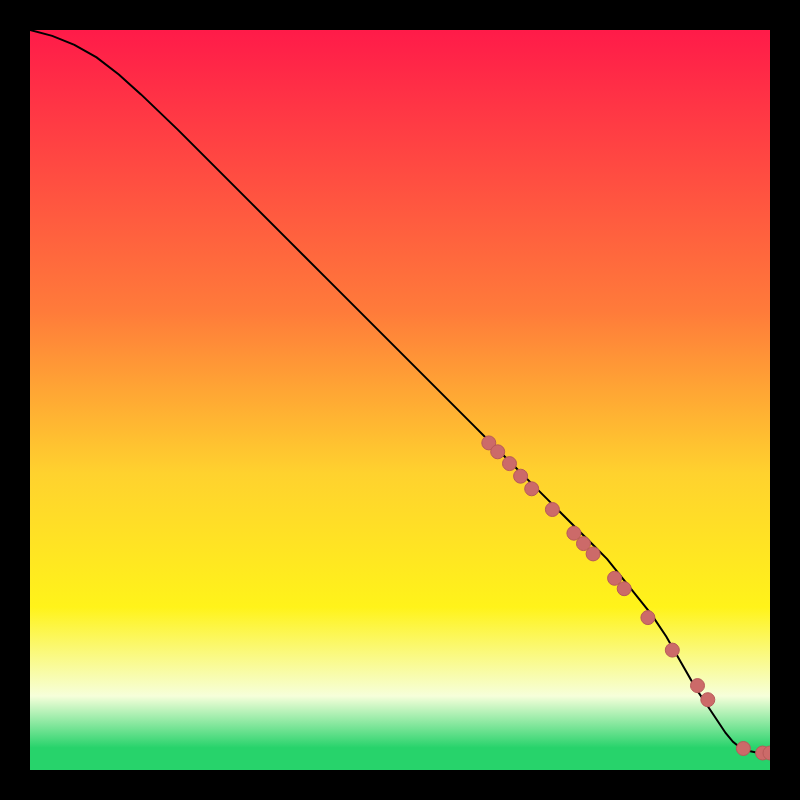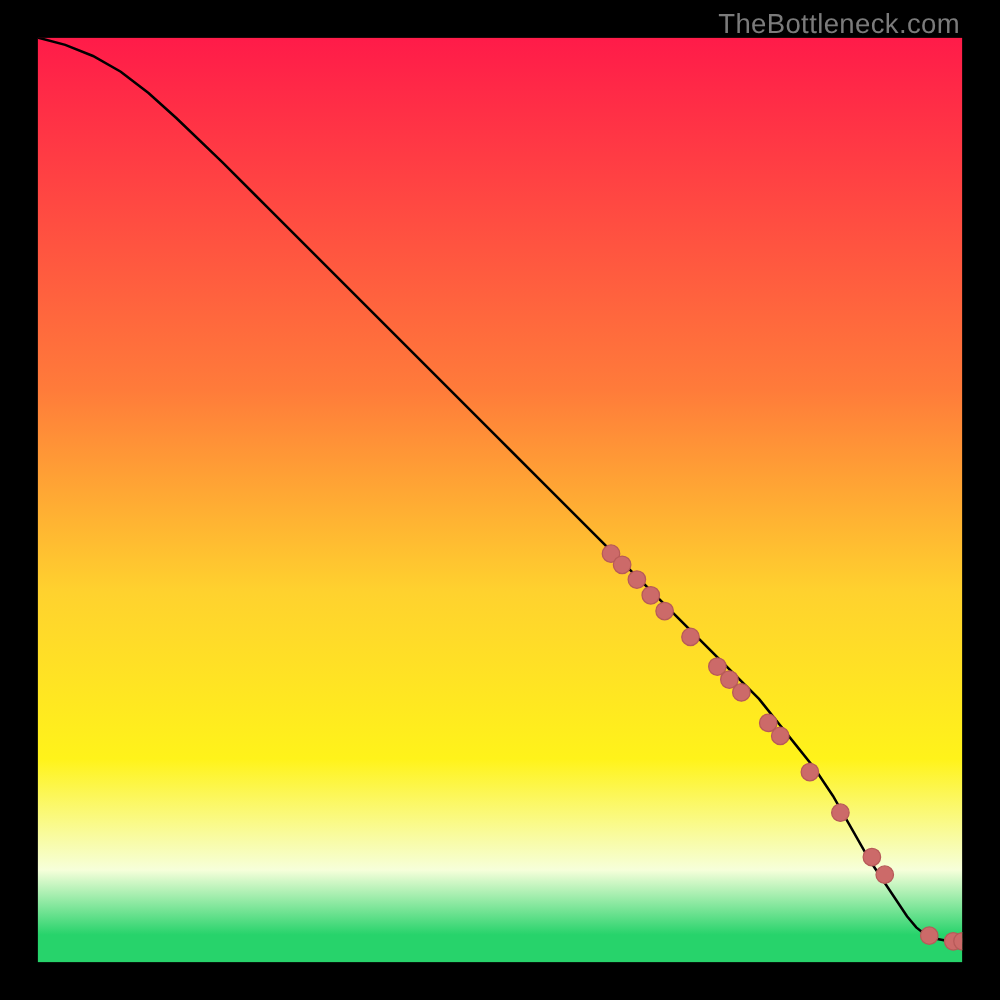--- a/index.html
+++ b/index.html
@@ -44,21 +44,20 @@
     font-size: 22px;
     color: #7b7b7b;
     letter-spacing: 0.3px;
   }
 </style>
 </head>
 <body>
 
 <div class="stage">
 
-  <div class="watermark">TheBottleneck.com</div>
 
   <div class="plot">
 
     <svg class="gradient" width="740" height="740" viewBox="0 0 740 740">
       <defs>
         <linearGradient id="bg-grad" x1="0" y1="0" x2="0" y2="1">
             <stop offset="0%" stop-color="#ff1b49"></stop>
             <stop offset="38%" stop-color="#ff7b3a"></stop>
             <stop offset="60%" stop-color="#ffd22e"></stop>
             <stop offset="78%" stop-color="#fff31a"></stop>

